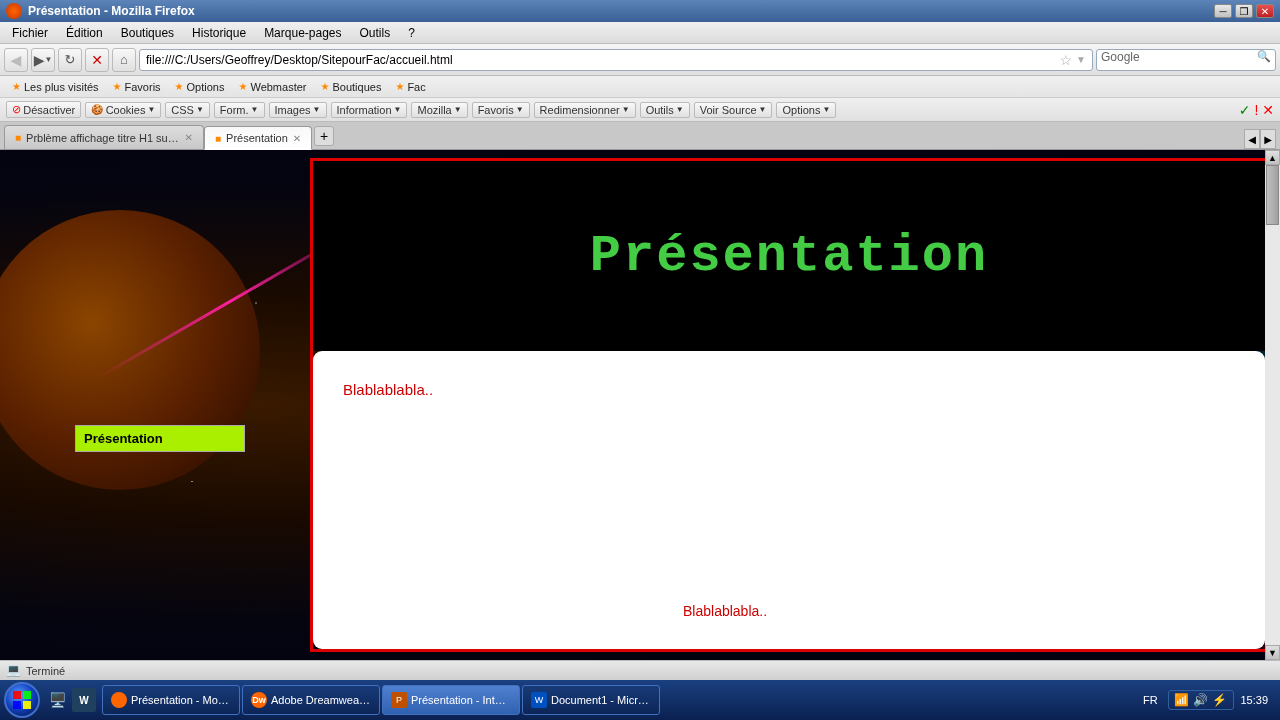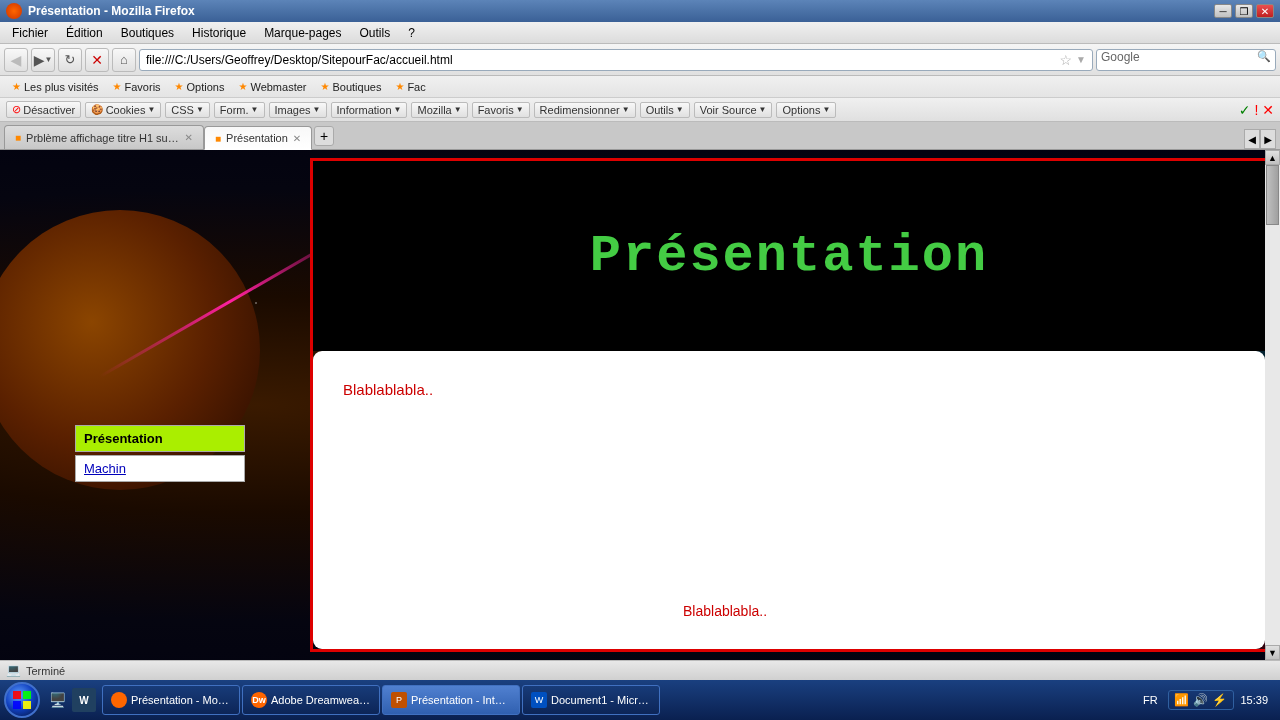--- a/index.html
+++ b/index.html
@@ -676,21 +676,20 @@
       <div class="bg-orb3"></div>
       <div class="bg-line1"></div>
       <div class="bg-line2"></div>
       <div class="bg-rainbow"></div>
 
       <div style="position:absolute;top:0;left:0;right:0;bottom:0;background:radial-gradient(1px 1px at 20% 30%, white, transparent),radial-gradient(1px 1px at 40% 20%, white, transparent),radial-gradient(1px 1px at 60% 40%, white, transparent),radial-gradient(1px 1px at 80% 60%, white, transparent),radial-gradient(1px 1px at 15% 65%, white, transparent),radial-gradient(1px 1px at 55% 75%, white, transparent),radial-gradient(1px 1px at 75% 25%, white, transparent),radial-gradient(1px 1px at 90% 45%, white, transparent),radial-gradient(1px 1px at 35% 85%, white, transparent),radial-gradient(1px 1px at 45% 55%, white, transparent);"></div>
     </div>
 
     <div class="sidebar-nav">
       <a class="active-link">Présentation</a>
-      <a class="normal-link">Machin</a>
     </div>
 
     <div class="red-border-outer">
       <div class="main-content">
 
         <div class="site-header">
           <div class="site-title">Présentation</div>
         </div>
 
         <div class="content-area">

